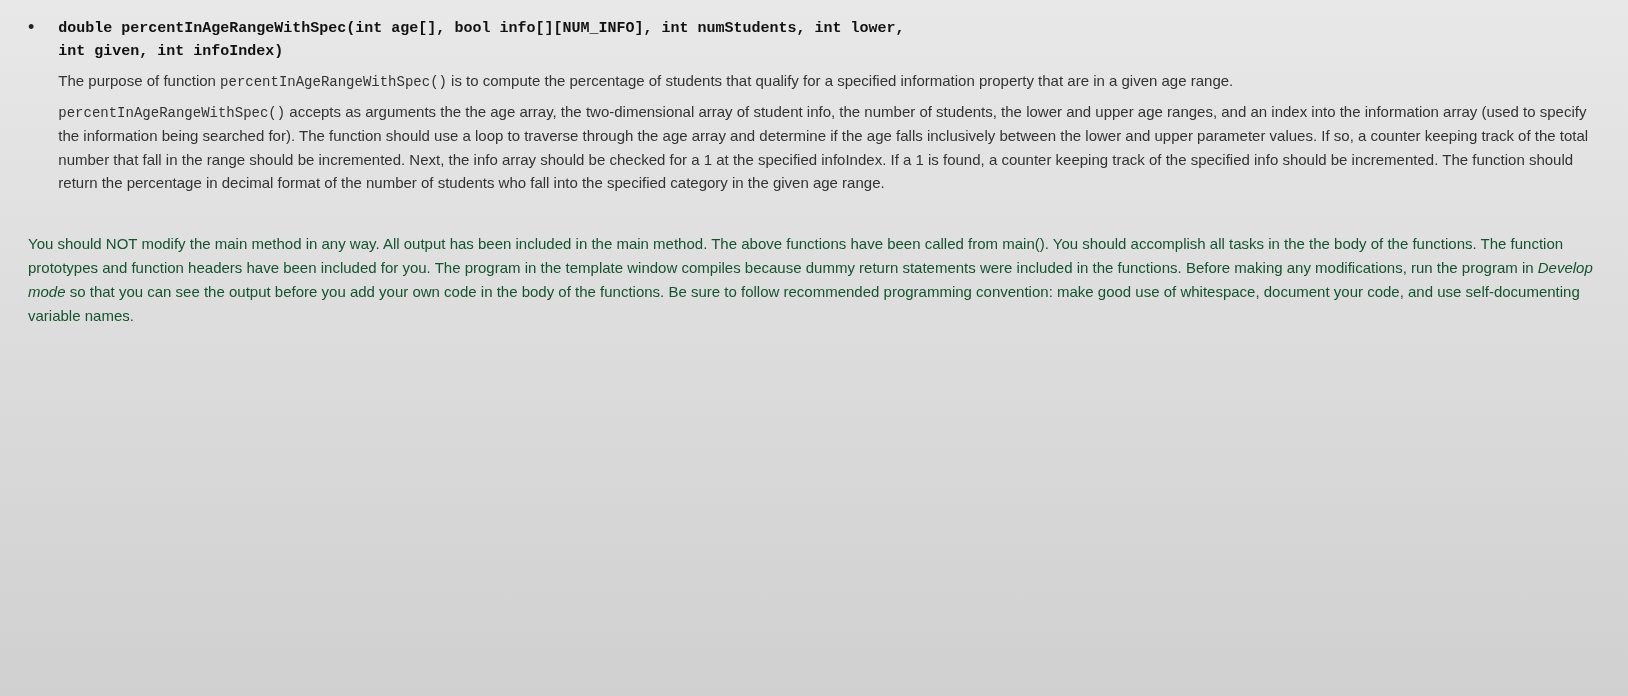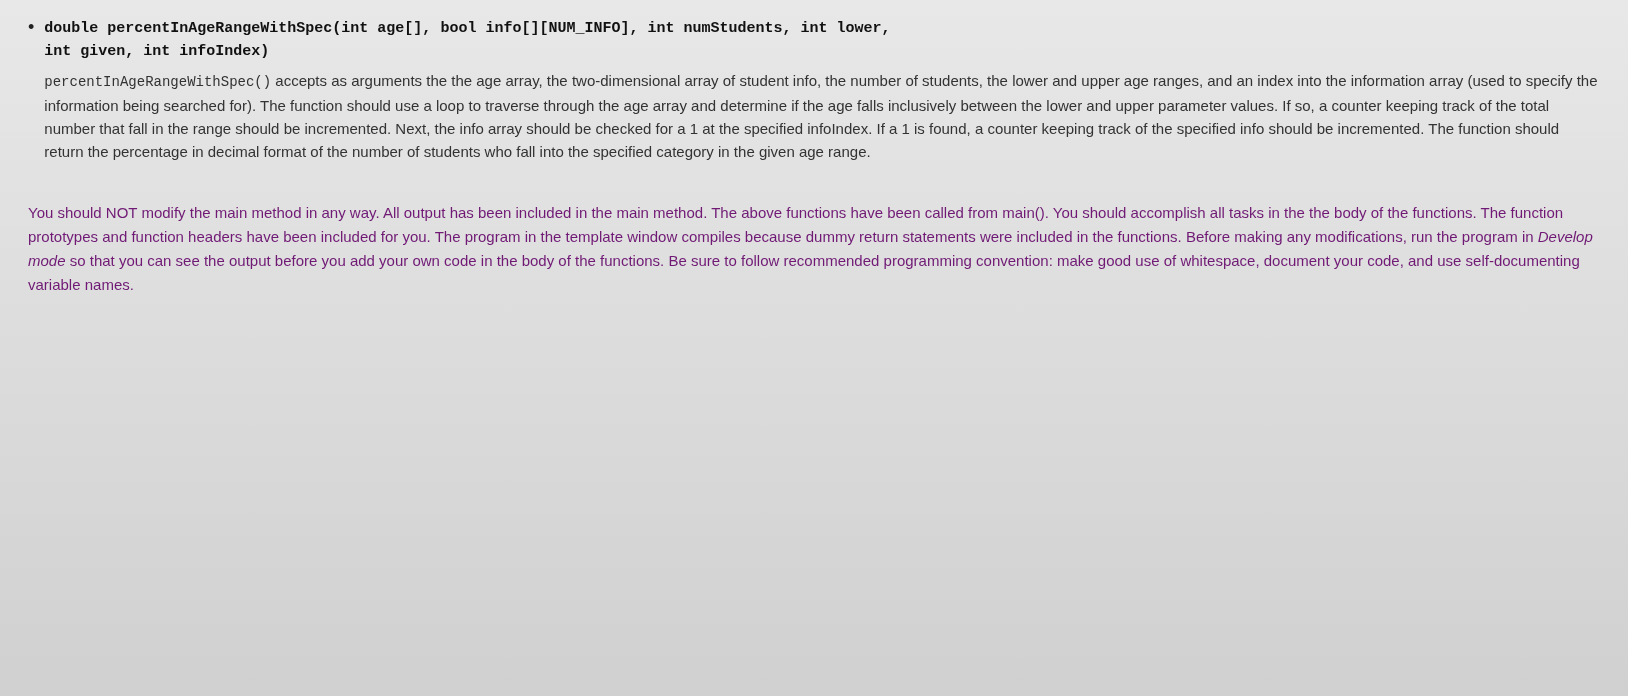--- a/index.html
+++ b/index.html
@@ -31,20 +31,21 @@
     .bullet-dot {
       font-size: 18px;
       margin-right: 10px;
       margin-top: -1px;
       flex-shrink: 0;
       color: #222;
     }
 
     .bullet-content {
       flex: 1;
+      margin-left: 14px;
     }
 
     .function-signature {
       font-family: 'Courier New', Courier, monospace;
       font-weight: bold;
       font-size: 15px;
       color: #111;
       line-height: 1.5;
     }
 
@@ -59,41 +60,44 @@
     }
 
     .inline-code {
       font-family: 'Courier New', Courier, monospace;
       font-size: 14px;
       color: #333;
     }
 
     .main-paragraph {
       line-height: 1.6;
-      color: #701a75;
+      color: #14532d;
       margin-top: 28px;
     }
 
     .italic {
       font-style: italic;
     }
   </style>
 </head>
 <body>
 
 <div class="bullet-section">
   <div class="bullet-item">
     <span class="bullet-dot">•</span>
     <div class="bullet-content">
       <div class="function-signature">
         <span>double percentInAgeRangeWithSpec(int age[], bool info[][NUM_INFO], int numStudents, int lower,</span><br>
         <span>int given, int infoIndex)</span>
       </div>
       <div class="description-block">
         <p>
+          <span>The purpose of function </span><span class="inline-code">percentInAgeRangeWithSpec()</span><span> is to compute the percentage of students that qualify for a specified information property that are in a given age range.</span>
+        </p>
+        <p>
           <span class="inline-code">percentInAgeRangeWithSpec()</span><span> accepts as arguments the the age array, the two-dimensional array of student info, the number of students, the lower and upper age ranges, and an index into the information array (used to specify the information being searched for). The function should use a loop to traverse through the age array and determine if the age falls inclusively between the lower and upper parameter values. If so, a counter keeping track of the total number that fall in the range should be incremented. Next, the info array should be checked for a 1 at the specified infoIndex. If a 1 is found, a counter keeping track of the specified info should be incremented. The function should return the percentage in decimal format of the number of students who fall into the specified category in the given age range.</span>
         </p>
       </div>
     </div>
   </div>
 </div>
 
 <div class="main-paragraph">
   <span>You should NOT modify the main method in any way. All output has been included in the main method. The above functions have been called from main(). You should accomplish all tasks in the the body of the functions. The function prototypes and function headers have been included for you. The program in the template window compiles because dummy return statements were included in the functions. Before making any modifications, run the program in </span><span class="italic">Develop mode</span><span> so that you can see the output before you add your own code in the body of the functions. Be sure to follow recommended programming convention: make good use of whitespace, document your code, and use self-documenting variable names.</span>
 </div>

